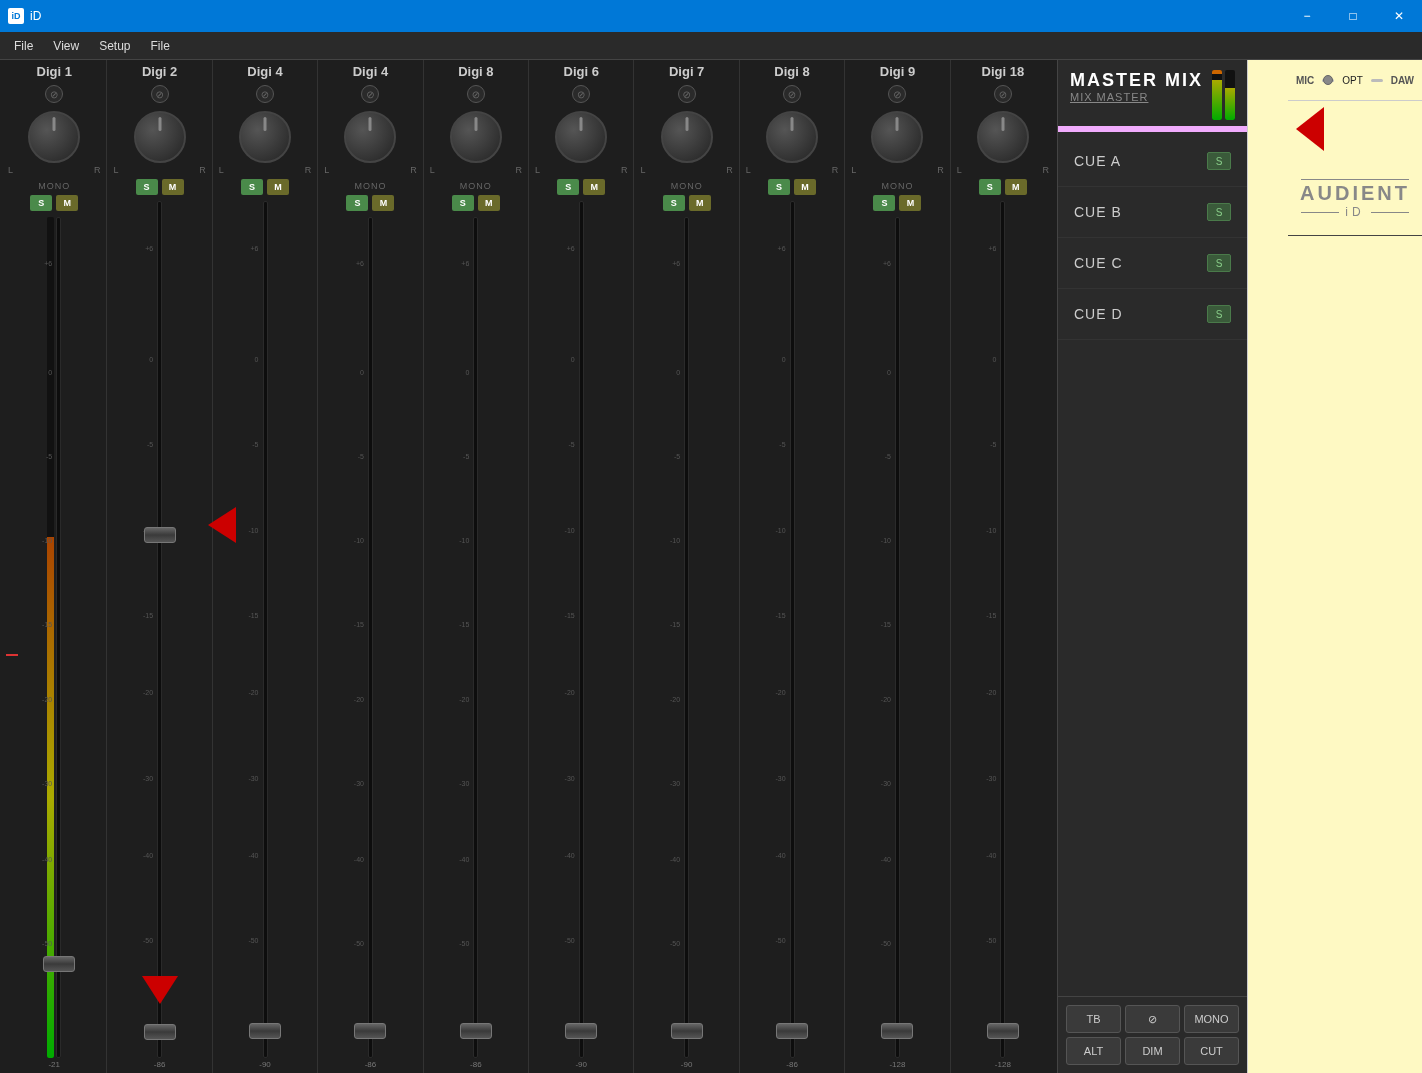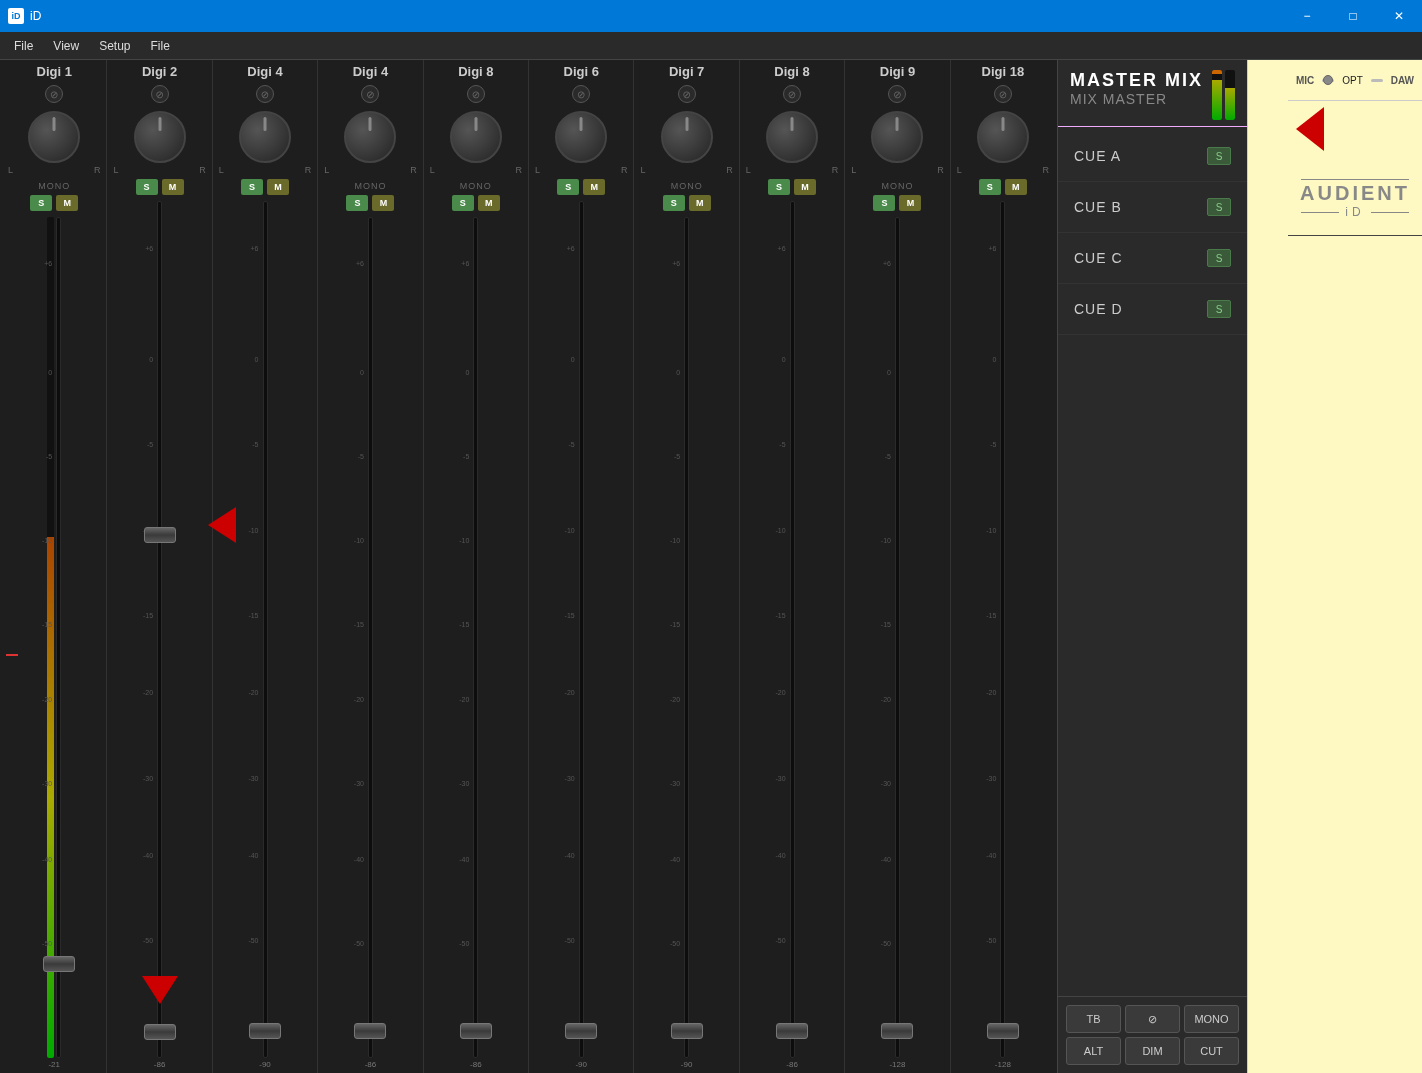--- a/index.html
+++ b/index.html
@@ -215,22 +215,23 @@
       border-left: 1px solid #444;
     }
     .master-mix-title {
       color: #fff;
       font-size: 18px;
       font-weight: bold;
       letter-spacing: 2px;
     }
     .master-mix-subtitle {
       color: #888;
-      font-size: 14px;
+      font-size: 11px;
       letter-spacing: 1px;
+      text-decoration: underline;
     }
 
     
     .audient-logo {
       display: flex;
       flex-direction: column;
       align-items: center;
       padding: 16px 0;
       border-bottom: 1px solid #444;
     }
@@ -713,21 +714,21 @@
           </div>
         </div>
         <div style="color:#777;font-size:8px;margin-top:2px;">-128</div>
       </div>
 
     </div>
   </div>
 
   <div class="right-panel">
 
-    <div style="display:flex;align-items:flex-start;padding:10px 12px 6px;border-bottom:1px solid #f0abfc;">
+    <div style="display:flex;align-items:flex-start;padding:10px 12px 6px;border-bottom:6px solid #f0abfc;">
       <div style="flex:1;">
         <div class="master-mix-title">MASTER MIX</div>
         <div class="master-mix-subtitle">MIX MASTER</div>
       </div>
 
       <div style="display:flex;gap:3px;align-items:flex-end;height:50px;">
         <div style="width:10px;height:50px;background:#111;border-radius:2px;position:relative;overflow:hidden;">
           <div style="position:absolute;bottom:0;width:100%;height:80%;background:linear-gradient(to top,#00aa00,#aaaa00);"></div>
           <div style="position:absolute;top:0;width:100%;height:4px;background:#cc6600;"></div>
         </div>

